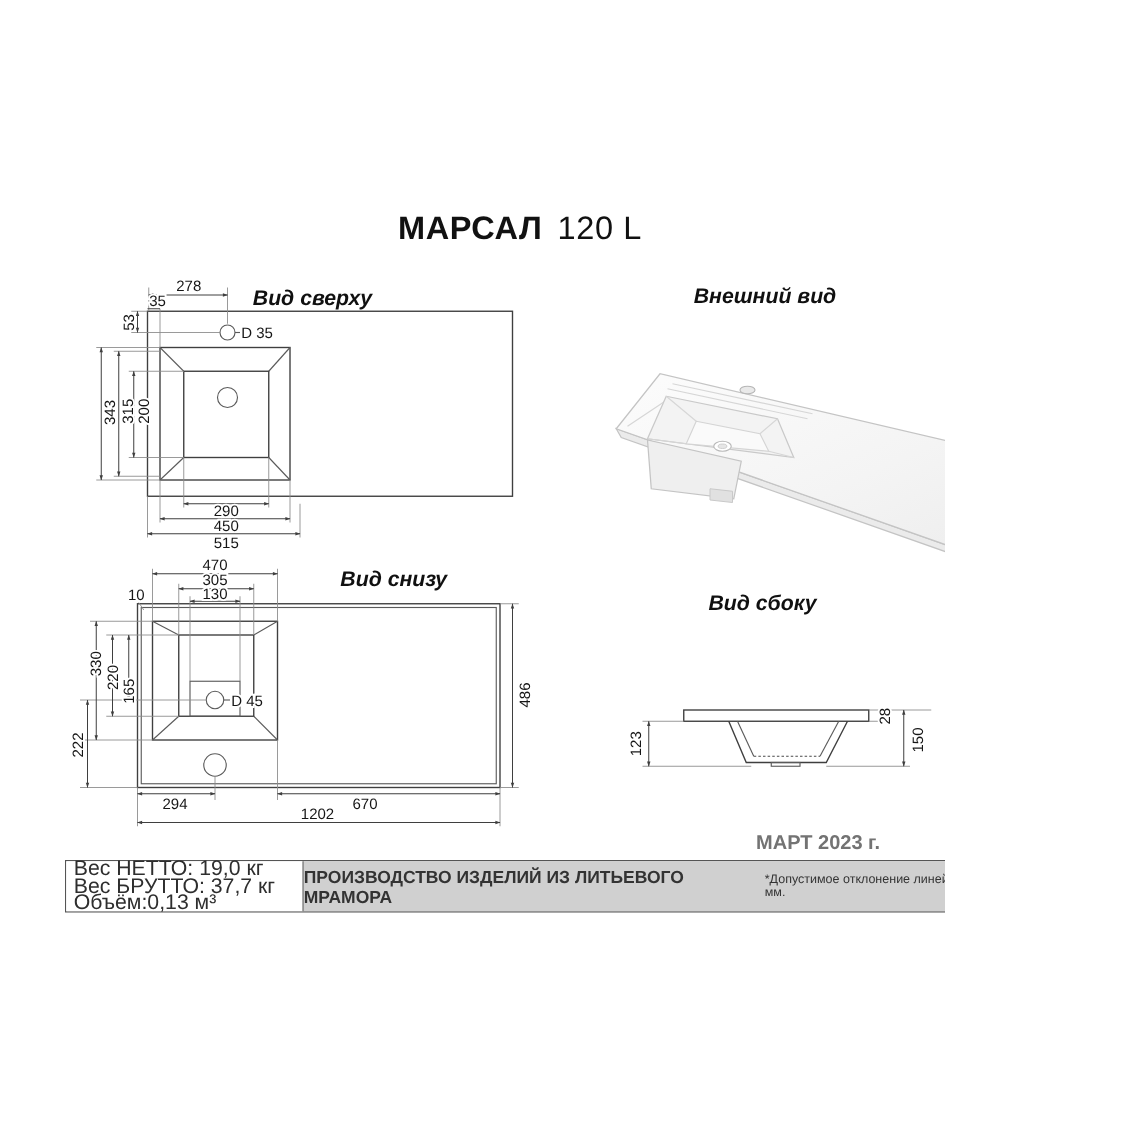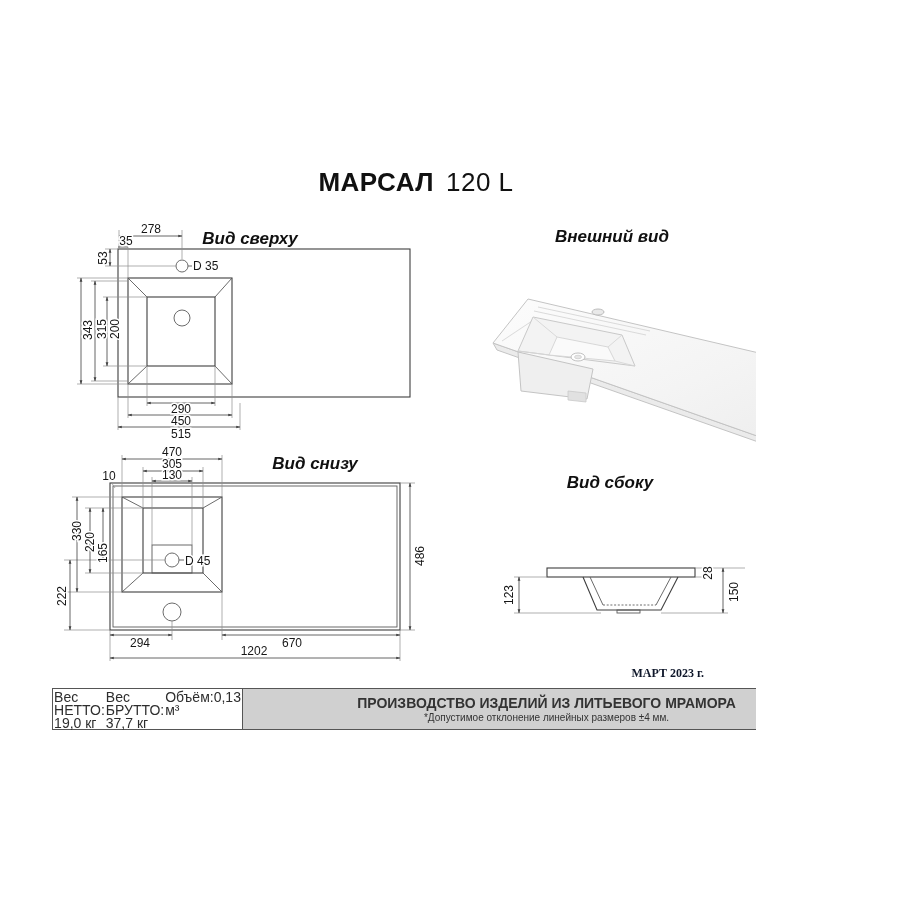--- a/index.html
+++ b/index.html
@@ -3,43 +3,43 @@
 <meta charset="utf-8">
 <style>
   html,body{margin:0;padding:0;background:#fff;}
   #canvas{position:relative;width:756px;height:900px;background:#ffffff;overflow:hidden;
           font-family:"Liberation Sans",sans-serif;}
   
   .main-title{position:absolute;top:167px;left:0;width:832px;text-align:center;
               font-size:26px;color:#111;letter-spacing:.5px;}
   .main-title .model{font-weight:bold;}
   .main-title .size{font-weight:normal;margin-left:12px;}
-  .date-note{position:absolute;top:666px;right:52px;font-size:12px;font-weight:bold;color:#0f172a;font-family:Liberation Serif, serif;}
+  .date-note{position:absolute;top:666px;right:52px;font-size:16px;font-weight:bold;color:#737373;}
   
   svg.sheet{position:absolute;left:0;top:0;}
   .ol{stroke:#3f3f3f;stroke-width:1.1;fill:none;stroke-linejoin:miter;}
   .thin{stroke:#5a5a5a;stroke-width:0.9;fill:none;}
   .ext{stroke:#8c8c8c;stroke-width:0.7;fill:none;}
   .dim{stroke:#3f3f3f;stroke-width:0.8;fill:none;
        marker-start:url(#arw);marker-end:url(#arw);}
   .dimna{stroke:#3f3f3f;stroke-width:0.8;fill:none;}
   .dot{stroke:#4a4a4a;stroke-width:0.8;fill:none;stroke-dasharray:2 1.7;}
   .dt{font-family:"Liberation Sans",sans-serif;font-size:12px;fill:#161616;}
   .halo{paint-order:stroke;stroke:#ffffff;stroke-width:3px;}
   .vt{font-family:"Liberation Sans",sans-serif;font-style:italic;font-weight:bold;
       font-size:17px;fill:#101010;}
   .r3d{stroke:#c4c4c4;stroke-width:1;}
   .r3dl{stroke:#d6d6d6;stroke-width:0.9;fill:none;}
   
   .spec-table{position:absolute;left:52px;top:688px;width:799px;height:42px;
               display:flex;border:1px solid #555;box-sizing:border-box;background:#fff;}
   .spec-left{width:190px;box-sizing:border-box;border-right:1px solid #555;background:#fff;
-             padding:2px 6px;font-size:14px;line-height:12.8px;color:#2e2e2e;
-             display:flex;flex-direction:row;justify-content:center;gap:1px;}
-  .spec-right{flex:1;background:#d0d0d0;display:flex;flex-direction:column;
+             padding:2px 6px;font-size:17px;line-height:12.8px;color:#2e2e2e;
+             display:flex;flex-direction:column;justify-content:center;gap:1px;}
+  .spec-right{flex:1;background:#d0d0d0;display:flex;
               align-items:center;justify-content:center;gap:1px;}
   .spec-right .l1{font-size:14px;font-weight:600;color:#333;}
   .spec-right .l2{font-size:10px;font-weight:400;color:#333;}
 </style>
 </head>
 <body>
 
 <div id="canvas">
 
   <div class="main-title">

